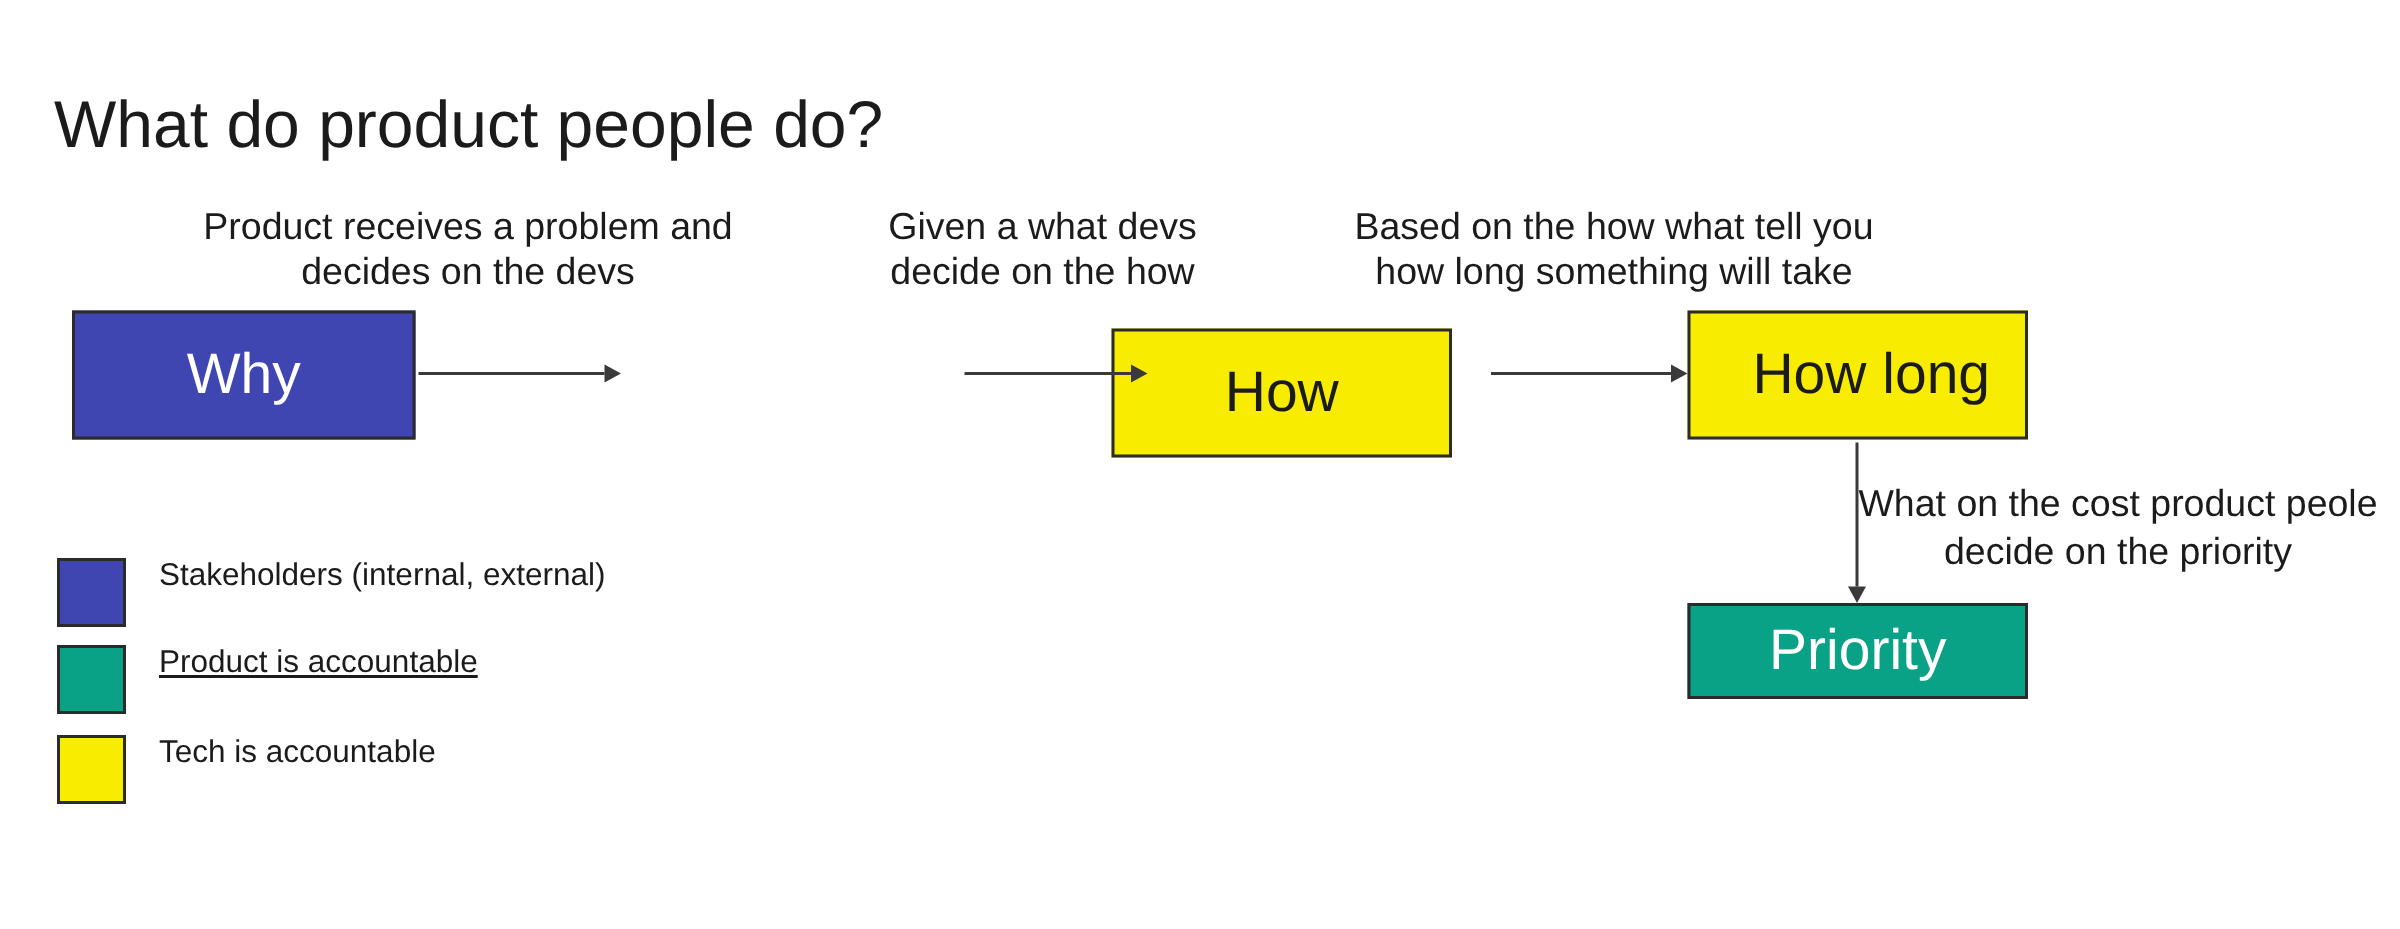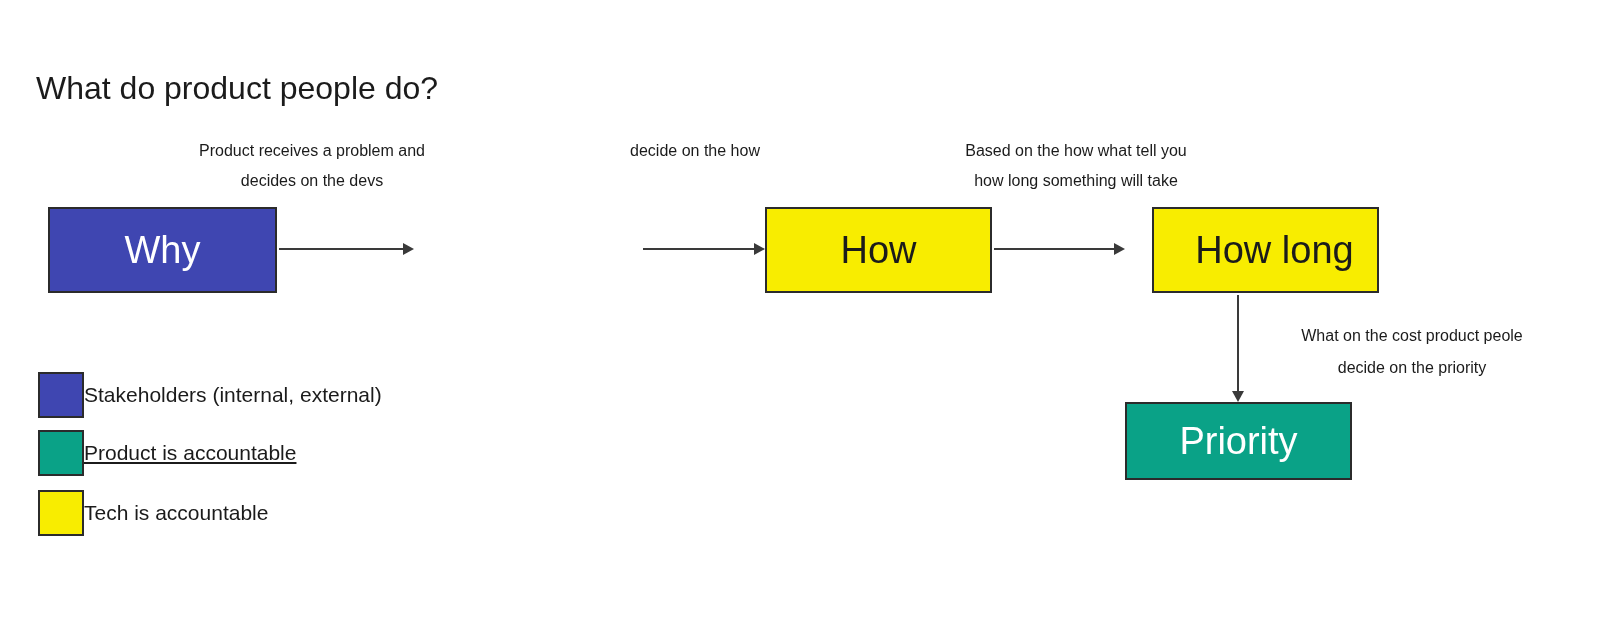--- a/index.html
+++ b/index.html
@@ -7,48 +7,48 @@
   body {
     font-family: "Liberation Sans", "DejaVu Sans", sans-serif;
     width: 1600px; height: 619px;
     position: relative; overflow: hidden;
     color: var(--ink);
   }
   .canvas { position: absolute; inset: 0; background: var(--background); }
 
   .page-title {
     position: absolute; left: 36px; top: 58px;
-    font-size: 32px; font-weight: 400; line-height: 1.2;
-    color: var(--ink); letter-spacing: 0; margin-top: 11px;
+    font-size: 44px; font-weight: 400; line-height: 1.2;
+    color: var(--ink); letter-spacing: 0;
   }
 
   
   .node {
     position: absolute; top: 207px; height: 86px; width: 227px;
     border: 2px solid var(--node-border);
     display: flex; align-items: center; justify-content: center;
     font-size: 38px; line-height: 1;
   }
   .role-stakeholders { background: var(--stakeholders); color: var(--node-text-light); }
   .role-product      { background: var(--product);      color: var(--node-text-light); }
   .role-tech         { background: var(--tech);          color: var(--ink); }
 
   .node-why      { left: 48px;  width: 229px; }
   .node-what     { left: 414px; }
-  .node-how      { left: 765px; }
-  .node-howlong  { left: 1152px; padding-left: 18px; }
-  .node-priority { left: 1125px; top: 402px; height: 78px; }
+  .node-how      { left: 741px; margin-top: 12px; }
+  .node-howlong  { left: 1125px; padding-left: 18px; }
+  .node-priority { left: 1125px; top: 402px; height: 64px; }
 
   
   .annotation {
     position: absolute; top: 136px;
     transform: translateX(-50%);
     width: max-content;
     text-align: center;
-    font-size: 16px; line-height: 30px;
+    font-size: 25px; line-height: 30px;
     color: var(--ink); white-space: nowrap;
   }
   .ann-1 { left: 312px; }
   .ann-2 { left: 695px; }
   .ann-3 { left: 1076px; }
   .ann-4 { left: 1412px; top: 320px; line-height: 32px; }
 
   
   .arrow-h {
     position: absolute; top: 248px; height: 2px;
@@ -69,21 +69,21 @@
   }
   .arrow-v::after {
     content: ""; position: absolute; bottom: -11px; left: -5px;
     border-left: 6px solid transparent; border-right: 6px solid transparent;
     border-top: 11px solid var(--arrow);
   }
 
   
   .legend-item {
     position: absolute; left: 38px; height: 46px;
-    display: flex; align-items: center; 
+    display: flex; gap: 22px;
   }
   .legend-1 { top: 372px; }
   .legend-2 { top: 430px; text-decoration: underline; }
   .legend-3 { top: 490px; }
   .swatch {
     width: 46px; height: 46px; flex: 0 0 46px;
     border: 2px solid var(--node-border);
   }
   .swatch-stakeholders { background: var(--stakeholders); }
   .swatch-product      { background: var(--product); }
@@ -95,20 +95,21 @@
 
 <div class="canvas">
 
   <div class="page-title">What do product people do?</div>
 
   <div class="annotation ann-1">
     <div>Product receives a problem and</div>
     <div>decides on the devs</div>
   </div>
   <div class="annotation ann-2">
+    <div>Given a what devs</div>
     <div>decide on the how</div>
   </div>
   <div class="annotation ann-3">
     <div>Based on the how what tell you</div>
     <div>how long something will take</div>
   </div>
   <div class="annotation ann-4">
     <div>What on the cost product peole</div>
     <div>decide on the priority</div>
   </div>

